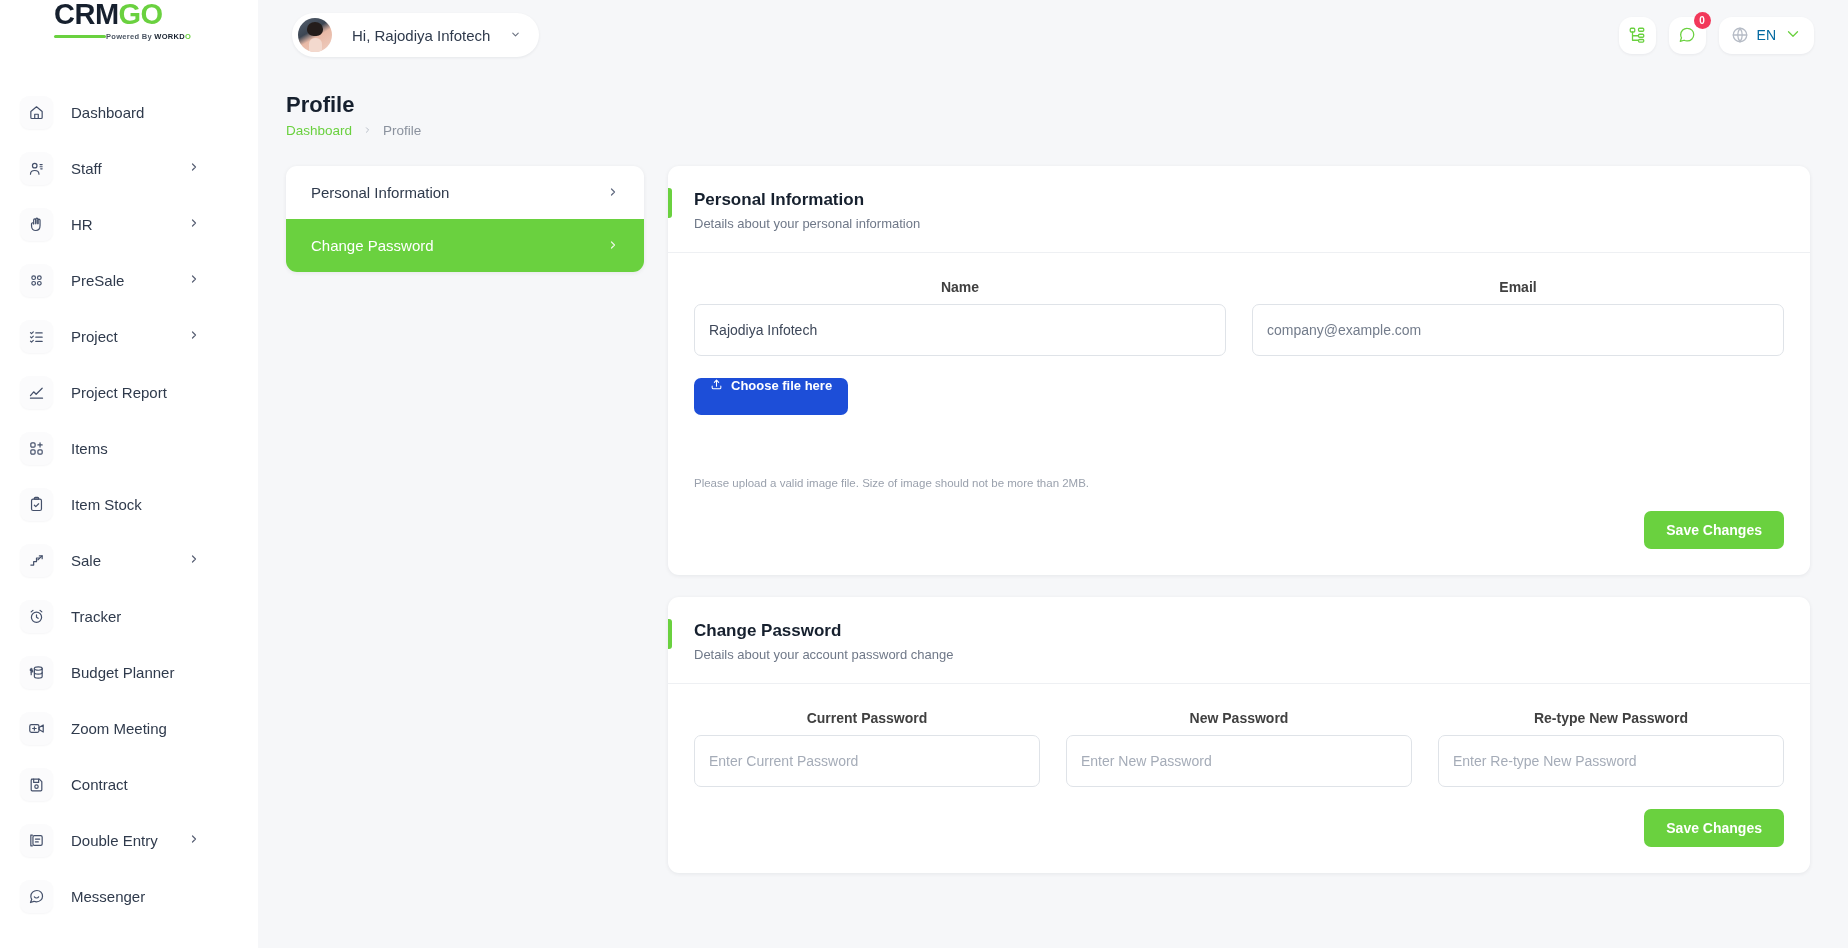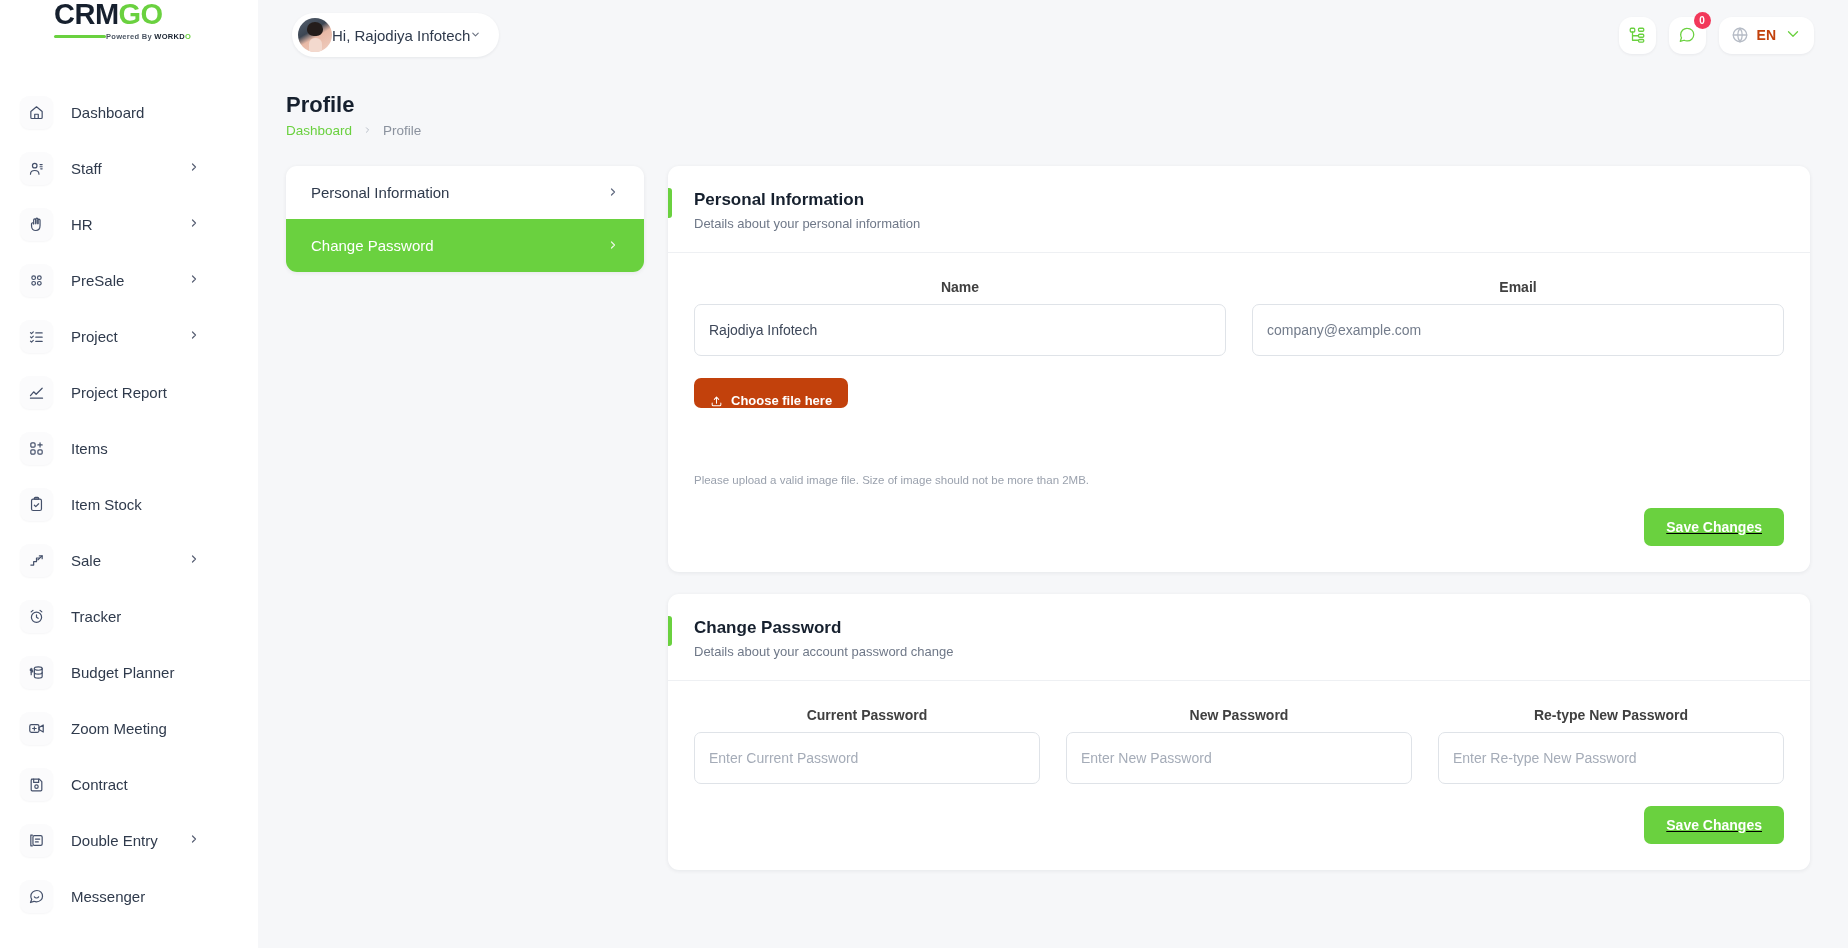--- a/index.html
+++ b/index.html
@@ -49,21 +49,21 @@
   .nav-label { margin-left: 18px; font-size: 15px; color: #2f3a4c; font-weight: 500; }
   .nav-chev { position: absolute; right: 58px; color: #586074; font-size: 14px; line-height: 1; }
 
   
   #topbar {
     position: absolute; left: 258px; top: 0; right: 0; height: 70px;
     display: flex; align-items: center;
   }
   #user-chip {
     margin-left: 34px;
-    display: flex; align-items: center; gap: 0;
+    display: flex; align-items: center; gap: 20px;
     background: #fff; border-radius: 24px; height: 44px;
     padding: 0 18px 0 6px;
     box-shadow: 0 1px 3px rgba(16,24,40,.07);
     cursor: pointer;
   }
   #avatar {
     width: 34px; height: 34px; border-radius: 50%;
     background: linear-gradient(150deg,#55606e 0%,#3c4653 38%,#e8b9a6 55%,#f0cfc2 100%);
     position: relative; overflow: hidden; flex: 0 0 34px;
   }
@@ -88,21 +88,21 @@
   .sitemap-ico svg { stroke: #6ad13f; }
   .chat-ico svg { stroke: #6ad13f; }
   .globe-ico svg { stroke: #b6bcc6; }
   #badge {
     position:absolute; top:-5px; right:-5px;
     min-width: 17px; height: 17px; border-radius: 9px;
     background: #f2385a; color:#fff; font-size: 10px; font-weight: 700;
     display:flex; align-items:center; justify-content:center; padding: 0 4px;
   }
   #lang-btn { padding: 0 12px; gap: 8px; }
-  #lang-txt { font-size: 14px; color: #c2410c; font-weight: 700; }
+  #lang-txt { font-size: 14px; color: #0369a1; font-weight: 400; }
 
   
   #main { position:absolute; left: 258px; top: 70px; right:0; bottom:0; padding: 22px 38px 0 28px; }
   #page-title { font-size: 22px; font-weight: 700; color: #16202e; }
   #breadcrumb { margin-top: 5px; display:flex; align-items:center; gap:11px; font-size: 13.5px; }
   .bc-link { color: #6ad13f; cursor:pointer; }
   .bc-sep { color:#b6bcc6; font-size: 11px; }
   .bc-cur { color:#8b929e; }
 
   #content { display:flex; margin-top: 28px; gap: 24px; }
@@ -140,30 +140,30 @@
   .f-label { font-size: 14px; font-weight: 700; color:#404040; display:block; margin-bottom: 9px; text-align: center; }
   .f-input {
     width: 100%; height: 52px; border: 1px solid #dfe3e8; border-radius: 7px;
     padding: 0 14px; font-size: 14px; color:#3d4759; background:#fff;
     font-family: "Liberation Sans", sans-serif;
   }
   .f-input::placeholder { color:#a5acb8; }
   .f-input.muted { color:#737c8b; }
 
   #choose-file {
-    margin-top: 22px; height: 30px; border:none; border-radius: 7px;
-    background:#c2410c; color:#fff; font-size: 13px; font-weight: 600;
-    padding: 0 16px; display:inline-flex; align-items:flex-end; gap: 8px; cursor:pointer;
+    margin-top: 22px; height: 37px; border:none; border-radius: 7px;
+    background:#1d4ed8; color:#fff; font-size: 13px; font-weight: 600;
+    padding: 0 16px; display:inline-flex; align-items:flex-start; gap: 8px; cursor:pointer;
     font-family: "Liberation Sans", sans-serif;
   }
   #choose-file svg { width:13px; height:13px; stroke:#fff; fill:none; stroke-width:1.9;
                      stroke-linecap:round; stroke-linejoin:round; }
   #upload-hint { font-size: 11.5px; color:#9aa1ad; margin-top: 62px; }
 
-  .card-foot { padding: 0 26px 26px 26px; display:flex; justify-content:flex-end;text-decoration:underline; }
+  .card-foot { padding: 0 26px 26px 26px; display:flex; justify-content:flex-end; }
   .save-btn {
     background:#6ad13f; color:#fff; border:none; border-radius: 7px;
     height: 38px; padding: 0 22px; font-size: 14px; font-weight: 600; cursor:pointer;
     font-family: "Liberation Sans", sans-serif;
   }
 </style>
 </head>
 <body>
 
 <div id="sidebar">

